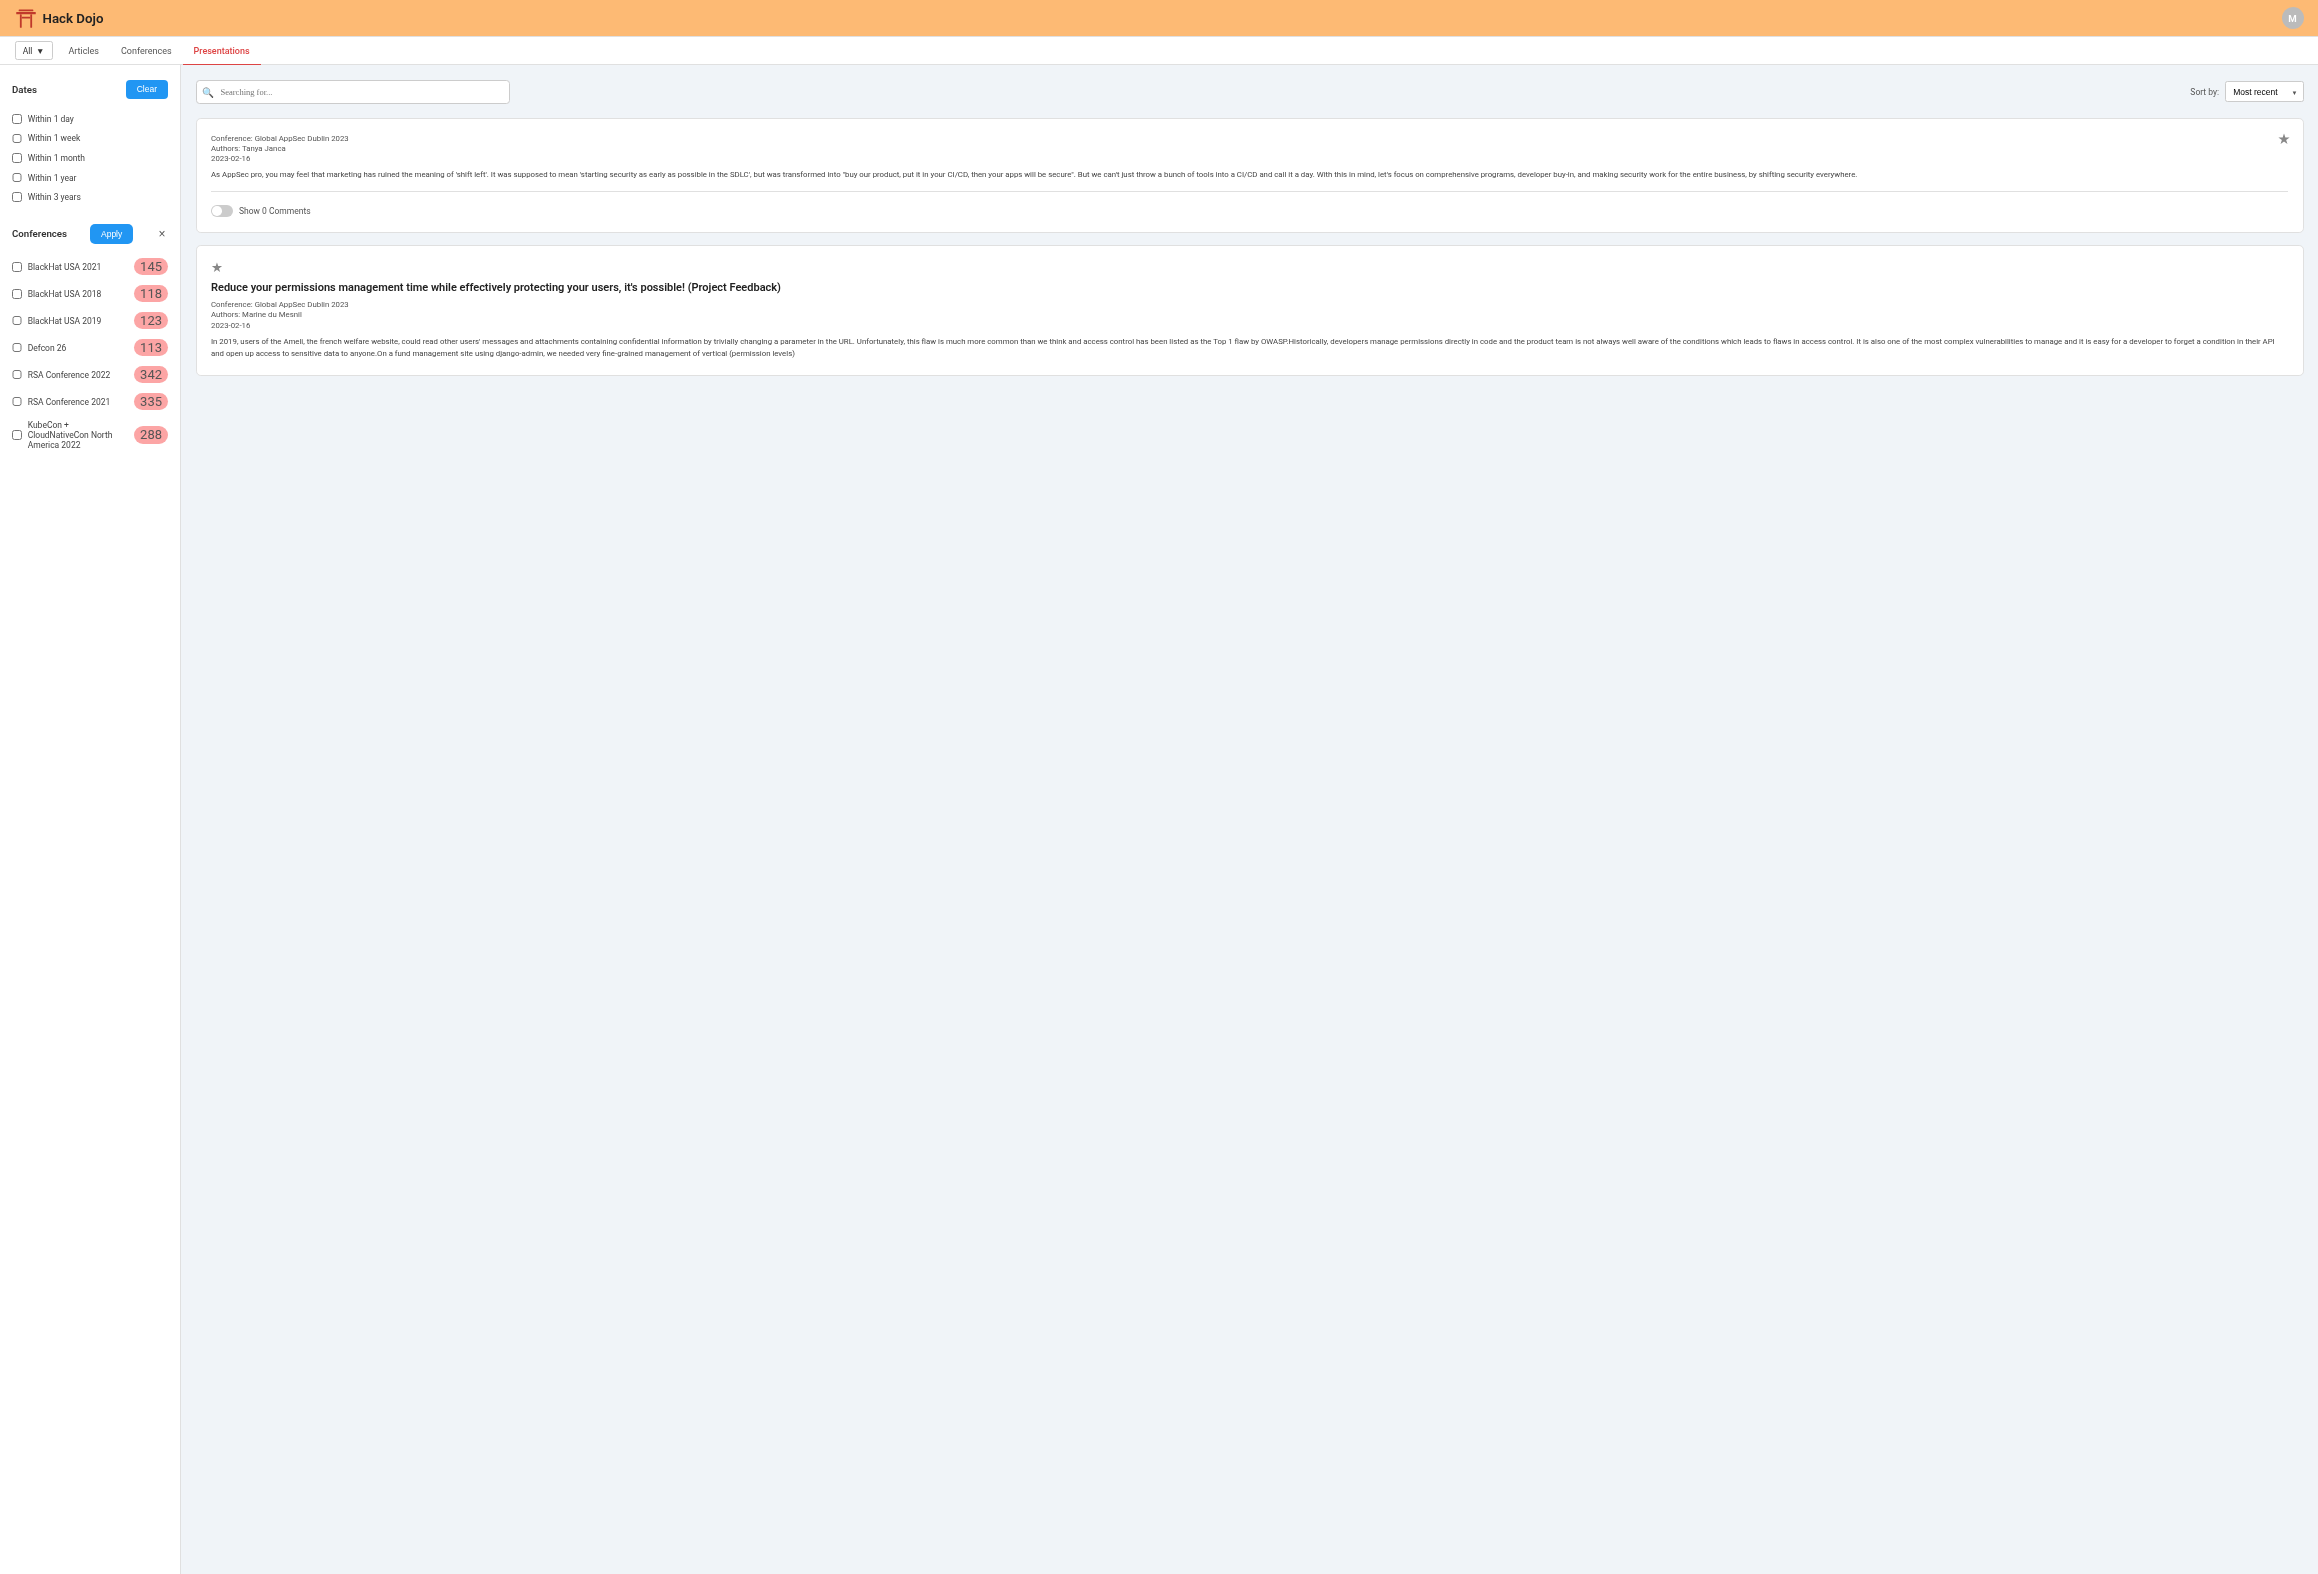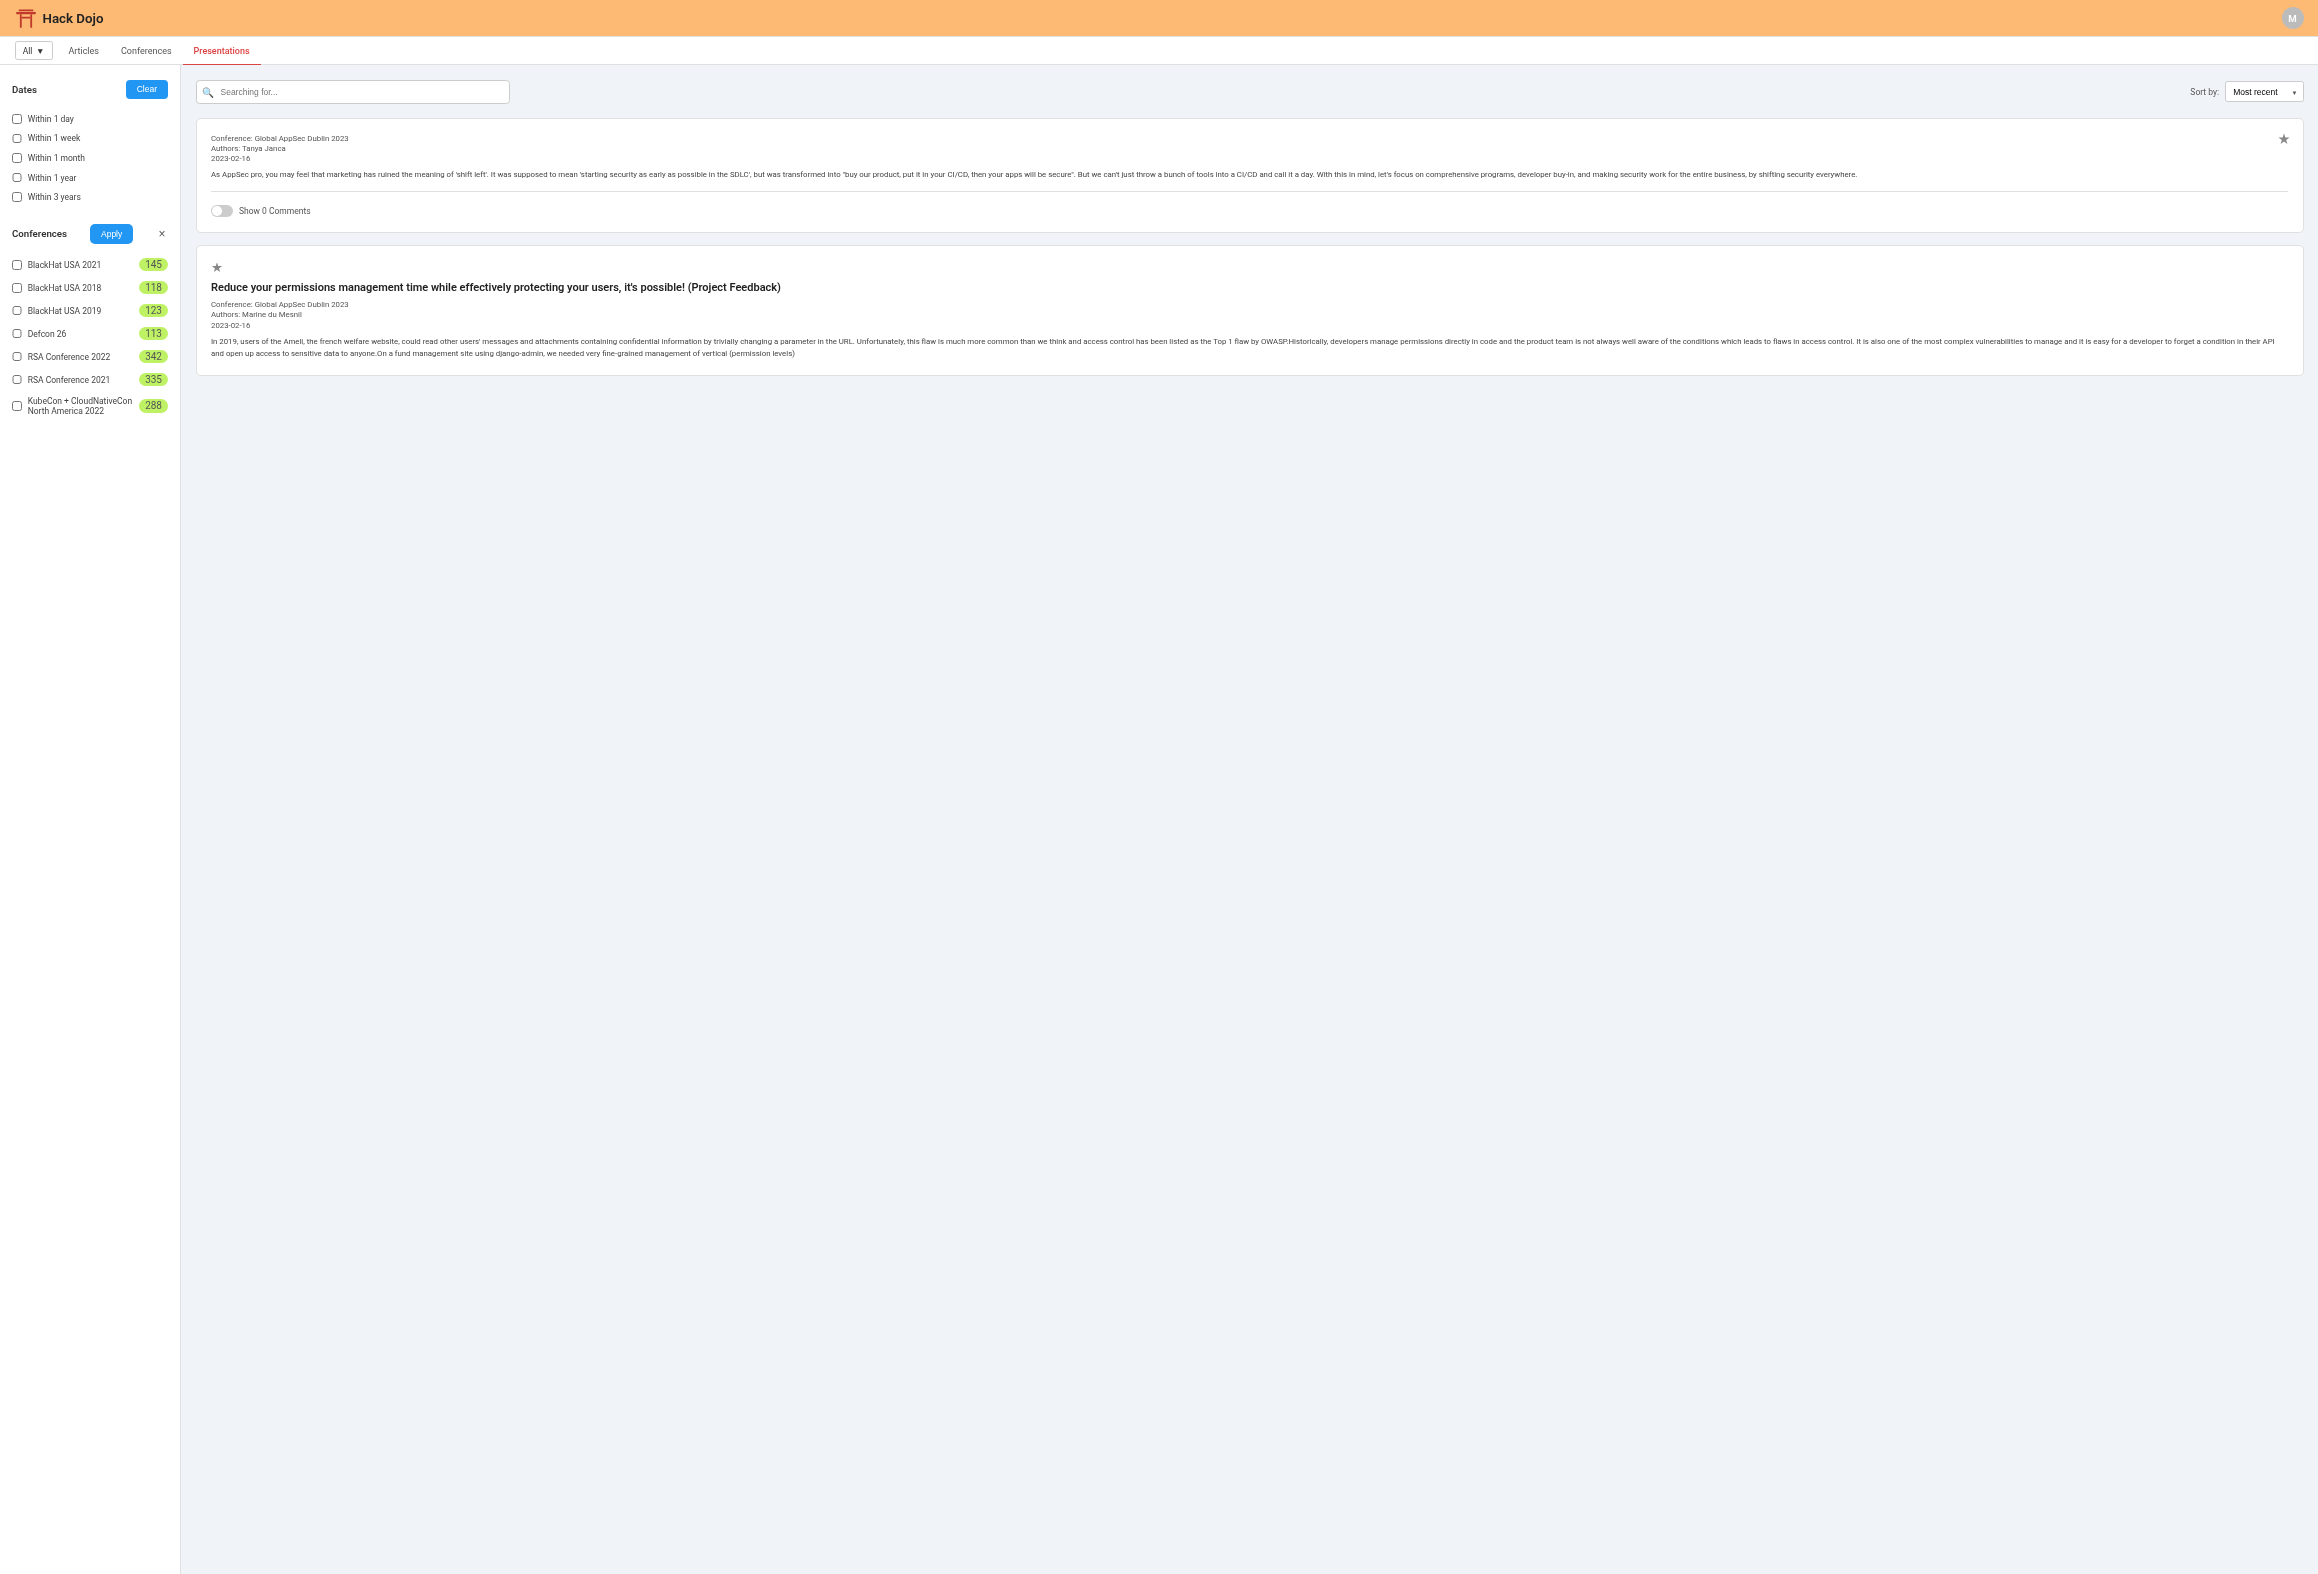--- a/index.html
+++ b/index.html
@@ -30,29 +30,29 @@
     .apply-btn { background: #2196F3; color: #fff; border: none; border-radius: 5px; padding: 4.8px 11px; font-size: 8.5px; cursor: pointer; }
     .close-btn { background: none; border: none; font-size: 12px; cursor: pointer; color: #555; padding: 0 2.4px; }
 
     .checkbox-item { display: flex; align-items: center; gap: 6px; padding: 4.8px 0; }
     .checkbox-item input[type=checkbox] { width: 9.7px; height: 9.7px; cursor: pointer; }
     .checkbox-label { font-size: 8.5px; color: #444; flex: 1; }
 
     .conf-item { display: flex; align-items: center; gap: 6px; padding: 4.8px 0; }
     .conf-item input[type=checkbox] { width: 9.7px; height: 9.7px; cursor: pointer; }
     .conf-name { font-size: 8.5px; color: #444; flex: 1; }
-    .conf-badge { background: #bef264; border-radius: 12px; padding: 1.2px 6px; font-size: 10px; color: #555; }
+    .conf-badge { background: #fca5a5; border-radius: 12px; padding: 1.2px 6px; font-size: 13px; color: #555; }
 
     
     .content { flex: 1; padding: 14.5px; }
 
     
     .search-sort-row { display: flex; align-items: center; gap: 9.7px; margin-bottom: 14.5px; }
     .search-box { flex: 1; max-width: 314px; position: relative; }
-    .search-box input { width: 100%; padding: 6px 9.7px 6px 24px; border: 0.6px solid #ccc; border-radius: 3.6px; font-size: 8.5px; background: #fff; }
+    .search-box input { width: 100%; padding: 6px 9.7px 6px 24px; border: 0.6px solid #ccc; border-radius: 3.6px; font-size: 8.5px; background: #fff; font-family: Liberation Serif, serif; }
     .search-icon { position: absolute; left: 7.2px; top: 50%; transform: translateY(-50%); color: #999; font-size: 9.7px; }
     .sort-row { display: flex; align-items: center; gap: 6px; margin-left: auto; }
     .sort-label { font-size: 8.5px; color: #555; }
     .sort-select { border: 0.6px solid #ccc; border-radius: 2.4px; padding: 4.8px 19.3px 4.8px 7.2px; font-size: 8.5px; background: #fff; appearance: none; cursor: pointer; }
     .sort-wrapper { position: relative; display: inline-block; }
     .sort-wrapper::after { content: '▼'; position: absolute; right: 6px; top: 50%; transform: translateY(-50%); font-size: 6px; color: #555; pointer-events: none; }
 
     
     .card { background: #fff; border-radius: 4.8px; border: 0.6px solid #e0e0e0; padding: 14.5px; margin-bottom: 12px; position: relative; }
     .card-title { font-size: 11px; font-weight: 600; color: #222; margin-bottom: 6px; padding-right: 24px; }

